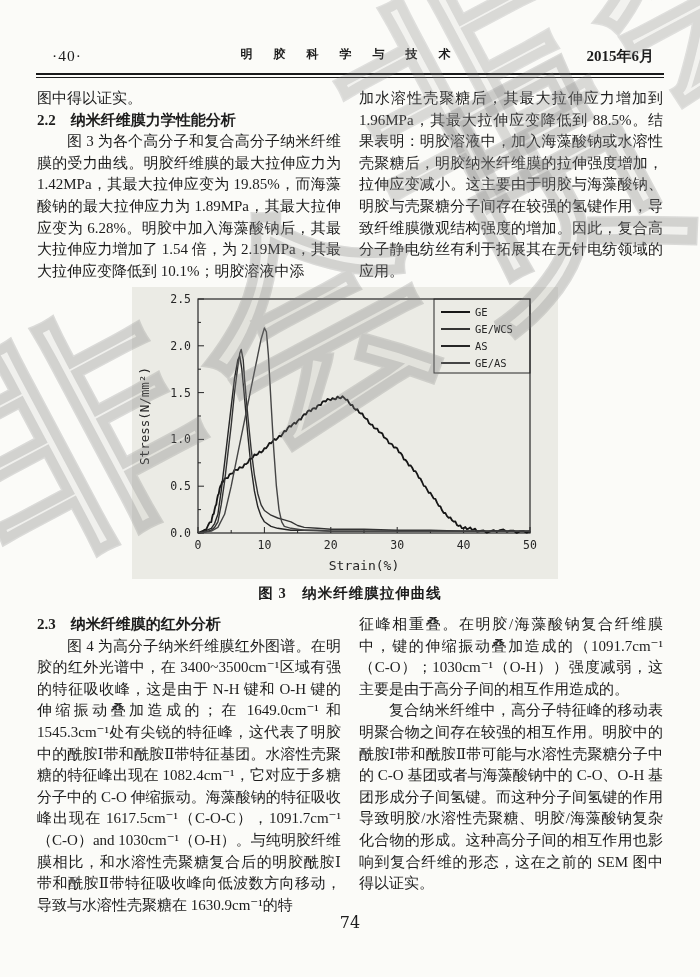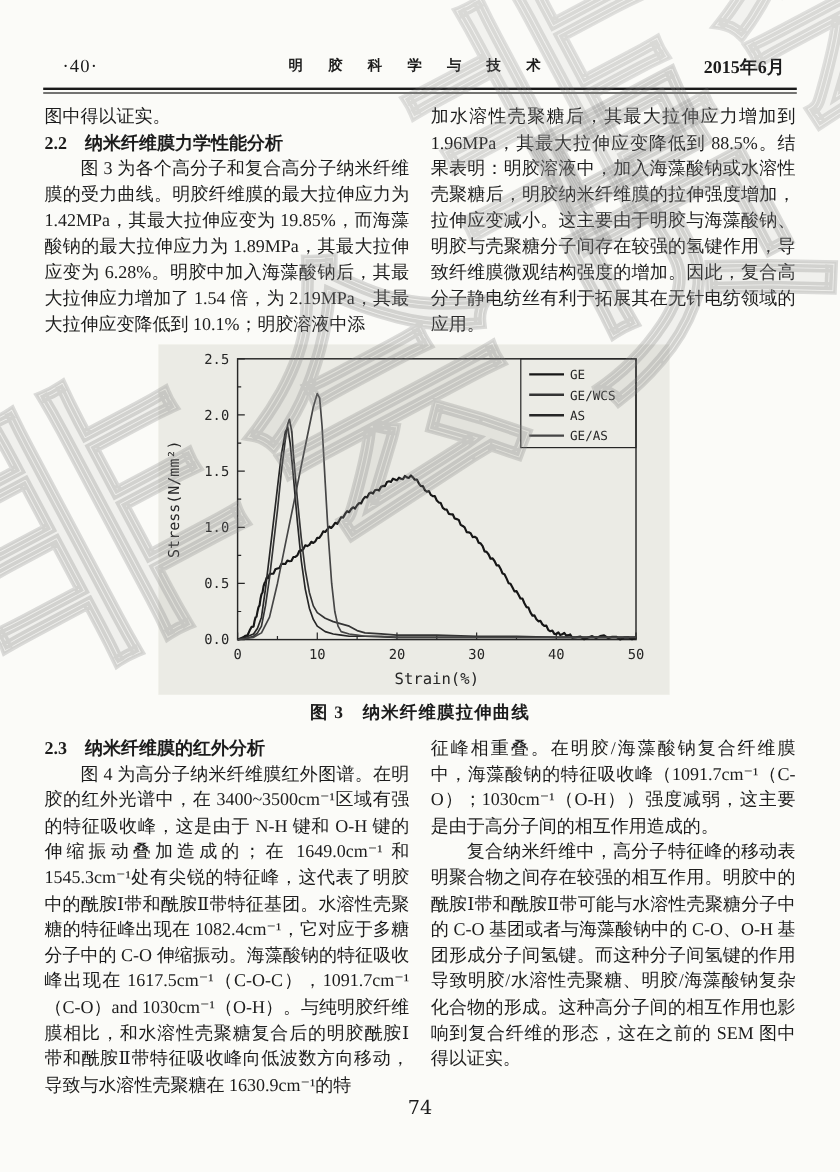--- a/index.html
+++ b/index.html
@@ -113,18 +113,18 @@
       </svg>
   </figure>
   <div class="fig-cap">图 3　纳米纤维膜拉伸曲线</div>
 
   <div class="tcol col-lb">
     <p class="sec-h">2.3　纳米纤维膜的红外分析</p>
     <p class="para">图 4 为高分子纳米纤维膜红外图谱。在明胶的红外光谱中，在 3400~3500cm⁻¹区域有强的特征吸收峰，这是由于 N-H 键和 O-H 键的伸缩振动叠加造成的；在 1649.0cm⁻¹ 和 1545.3cm⁻¹处有尖锐的特征峰，这代表了明胶中的酰胺Ⅰ带和酰胺Ⅱ带特征基团。水溶性壳聚糖的特征峰出现在 1082.4cm⁻¹，它对应于多糖分子中的 C-O 伸缩振动。海藻酸钠的特征吸收峰出现在 1617.5cm⁻¹（C-O-C），1091.7cm⁻¹（C-O）and 1030cm⁻¹（O-H）。与纯明胶纤维膜相比，和水溶性壳聚糖复合后的明胶酰胺Ⅰ带和酰胺Ⅱ带特征吸收峰向低波数方向移动，导致与水溶性壳聚糖在 1630.9cm⁻¹的特</p>
   </div>
 
   <div class="tcol col-rb">
-    <p class="para-cont">征峰相重叠。在明胶/海藻酸钠复合纤维膜中，海藻酸钠的特征吸收峰（1091.7cm⁻¹（C-O）；1030cm⁻¹（O-H））强度减弱，这主要是由于高分子间的相互作用造成的。</p>
+    <p class="para-cont">征峰相重叠。在明胶/海藻酸钠复合纤维膜中，键的伸缩振动叠加造成的（1091.7cm⁻¹（C-O）；1030cm⁻¹（O-H））强度减弱，这主要是由于高分子间的相互作用造成的。</p>
     <p class="para">复合纳米纤维中，高分子特征峰的移动表明聚合物之间存在较强的相互作用。明胶中的酰胺Ⅰ带和酰胺Ⅱ带可能与水溶性壳聚糖分子中的 C-O 基团或者与海藻酸钠中的 C-O、O-H 基团形成分子间氢键。而这种分子间氢键的作用导致明胶/水溶性壳聚糖、明胶/海藻酸钠复杂化合物的形成。这种高分子间的相互作用也影响到复合纤维的形态，这在之前的 SEM 图中得以证实。</p>
   </div>
 
   <div class="footer">74</div>
 </div>
 
 </body></html>

